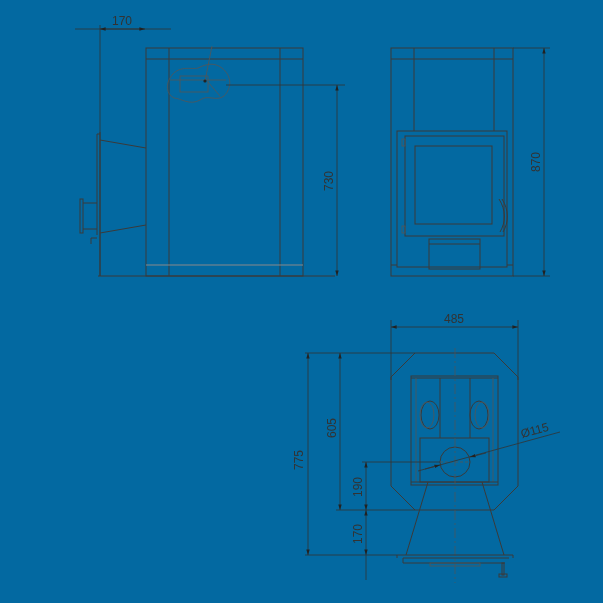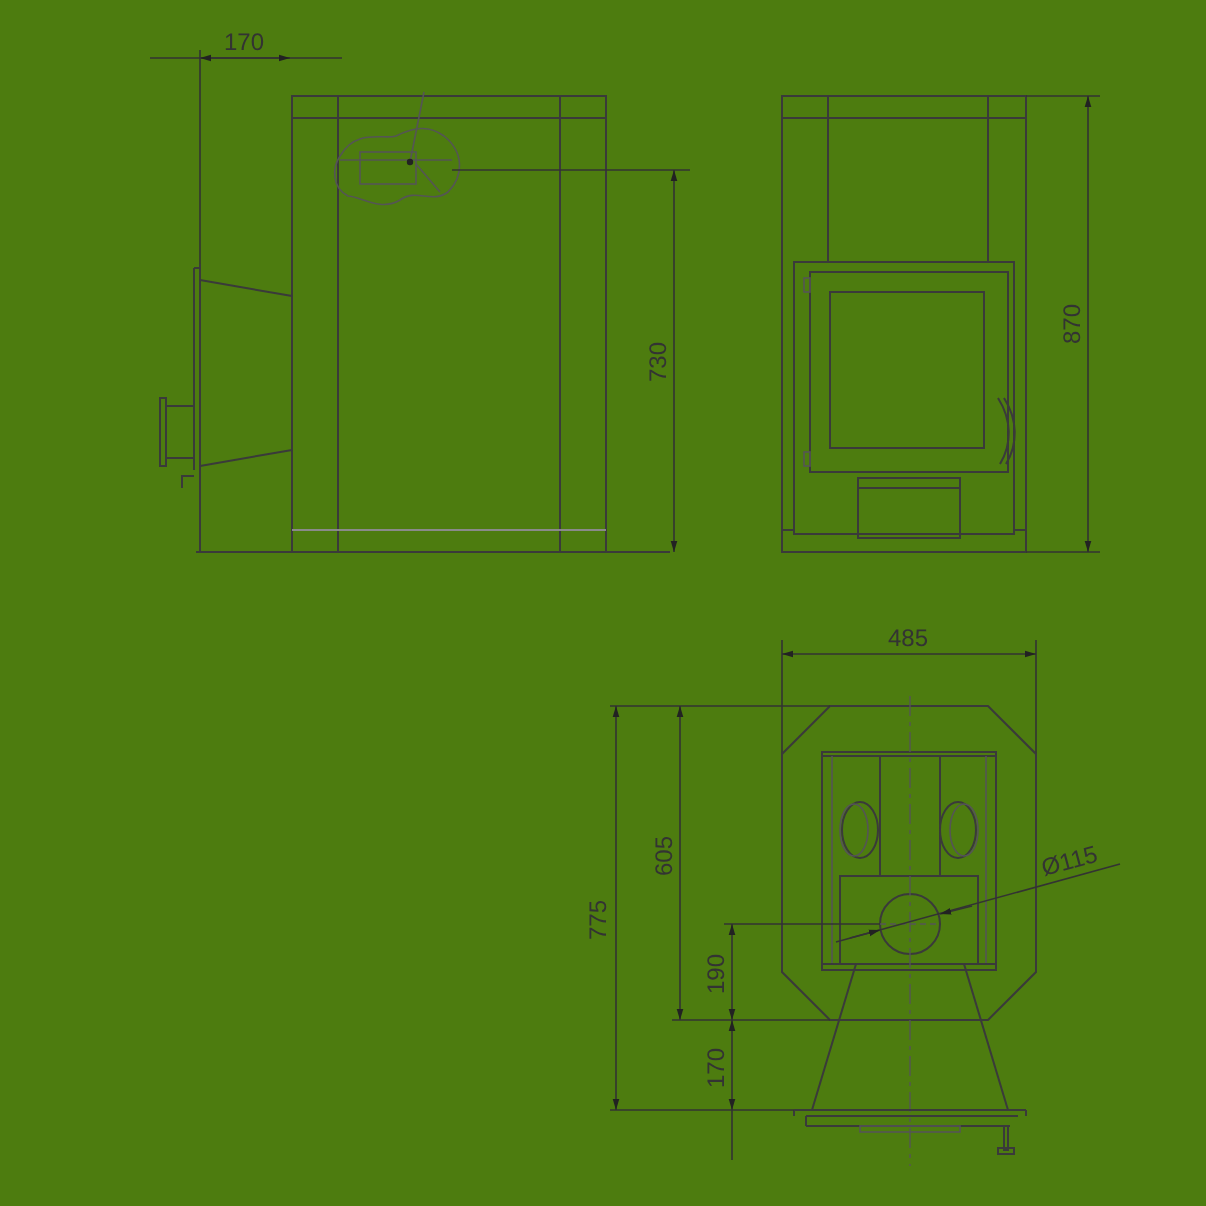--- a/index.html
+++ b/index.html
@@ -1,16 +1,16 @@
 <!DOCTYPE html>
 <html><head>
 <meta charset="utf-8">
 <style>
   html,body{margin:0;padding:0;background:#ffffff;}
-  #canvas{position:relative;width:603px;height:603px;overflow:hidden;background:#4d7c0f;}
+  #canvas{position:relative;width:603px;height:603px;overflow:hidden;background:#0369a1;}
   svg{position:absolute;left:0;top:0;}
   .ln{stroke:#3a3a3a;stroke-width:1;fill:none;}
   .thin{stroke:#555;stroke-width:0.8;fill:none;}
   .gray{stroke:#8a8a8a;stroke-width:1;fill:none;}
   .center{stroke:#555;stroke-width:0.7;stroke-dasharray:10,3,2,3;fill:none;}
   .dim{stroke:#333;stroke-width:0.8;fill:none;}
   .arrow{fill:#222;stroke:none;}
   .lbl{font-family:"Liberation Sans",sans-serif;font-size:12px;fill:#333;}
 </style>
 </head>

